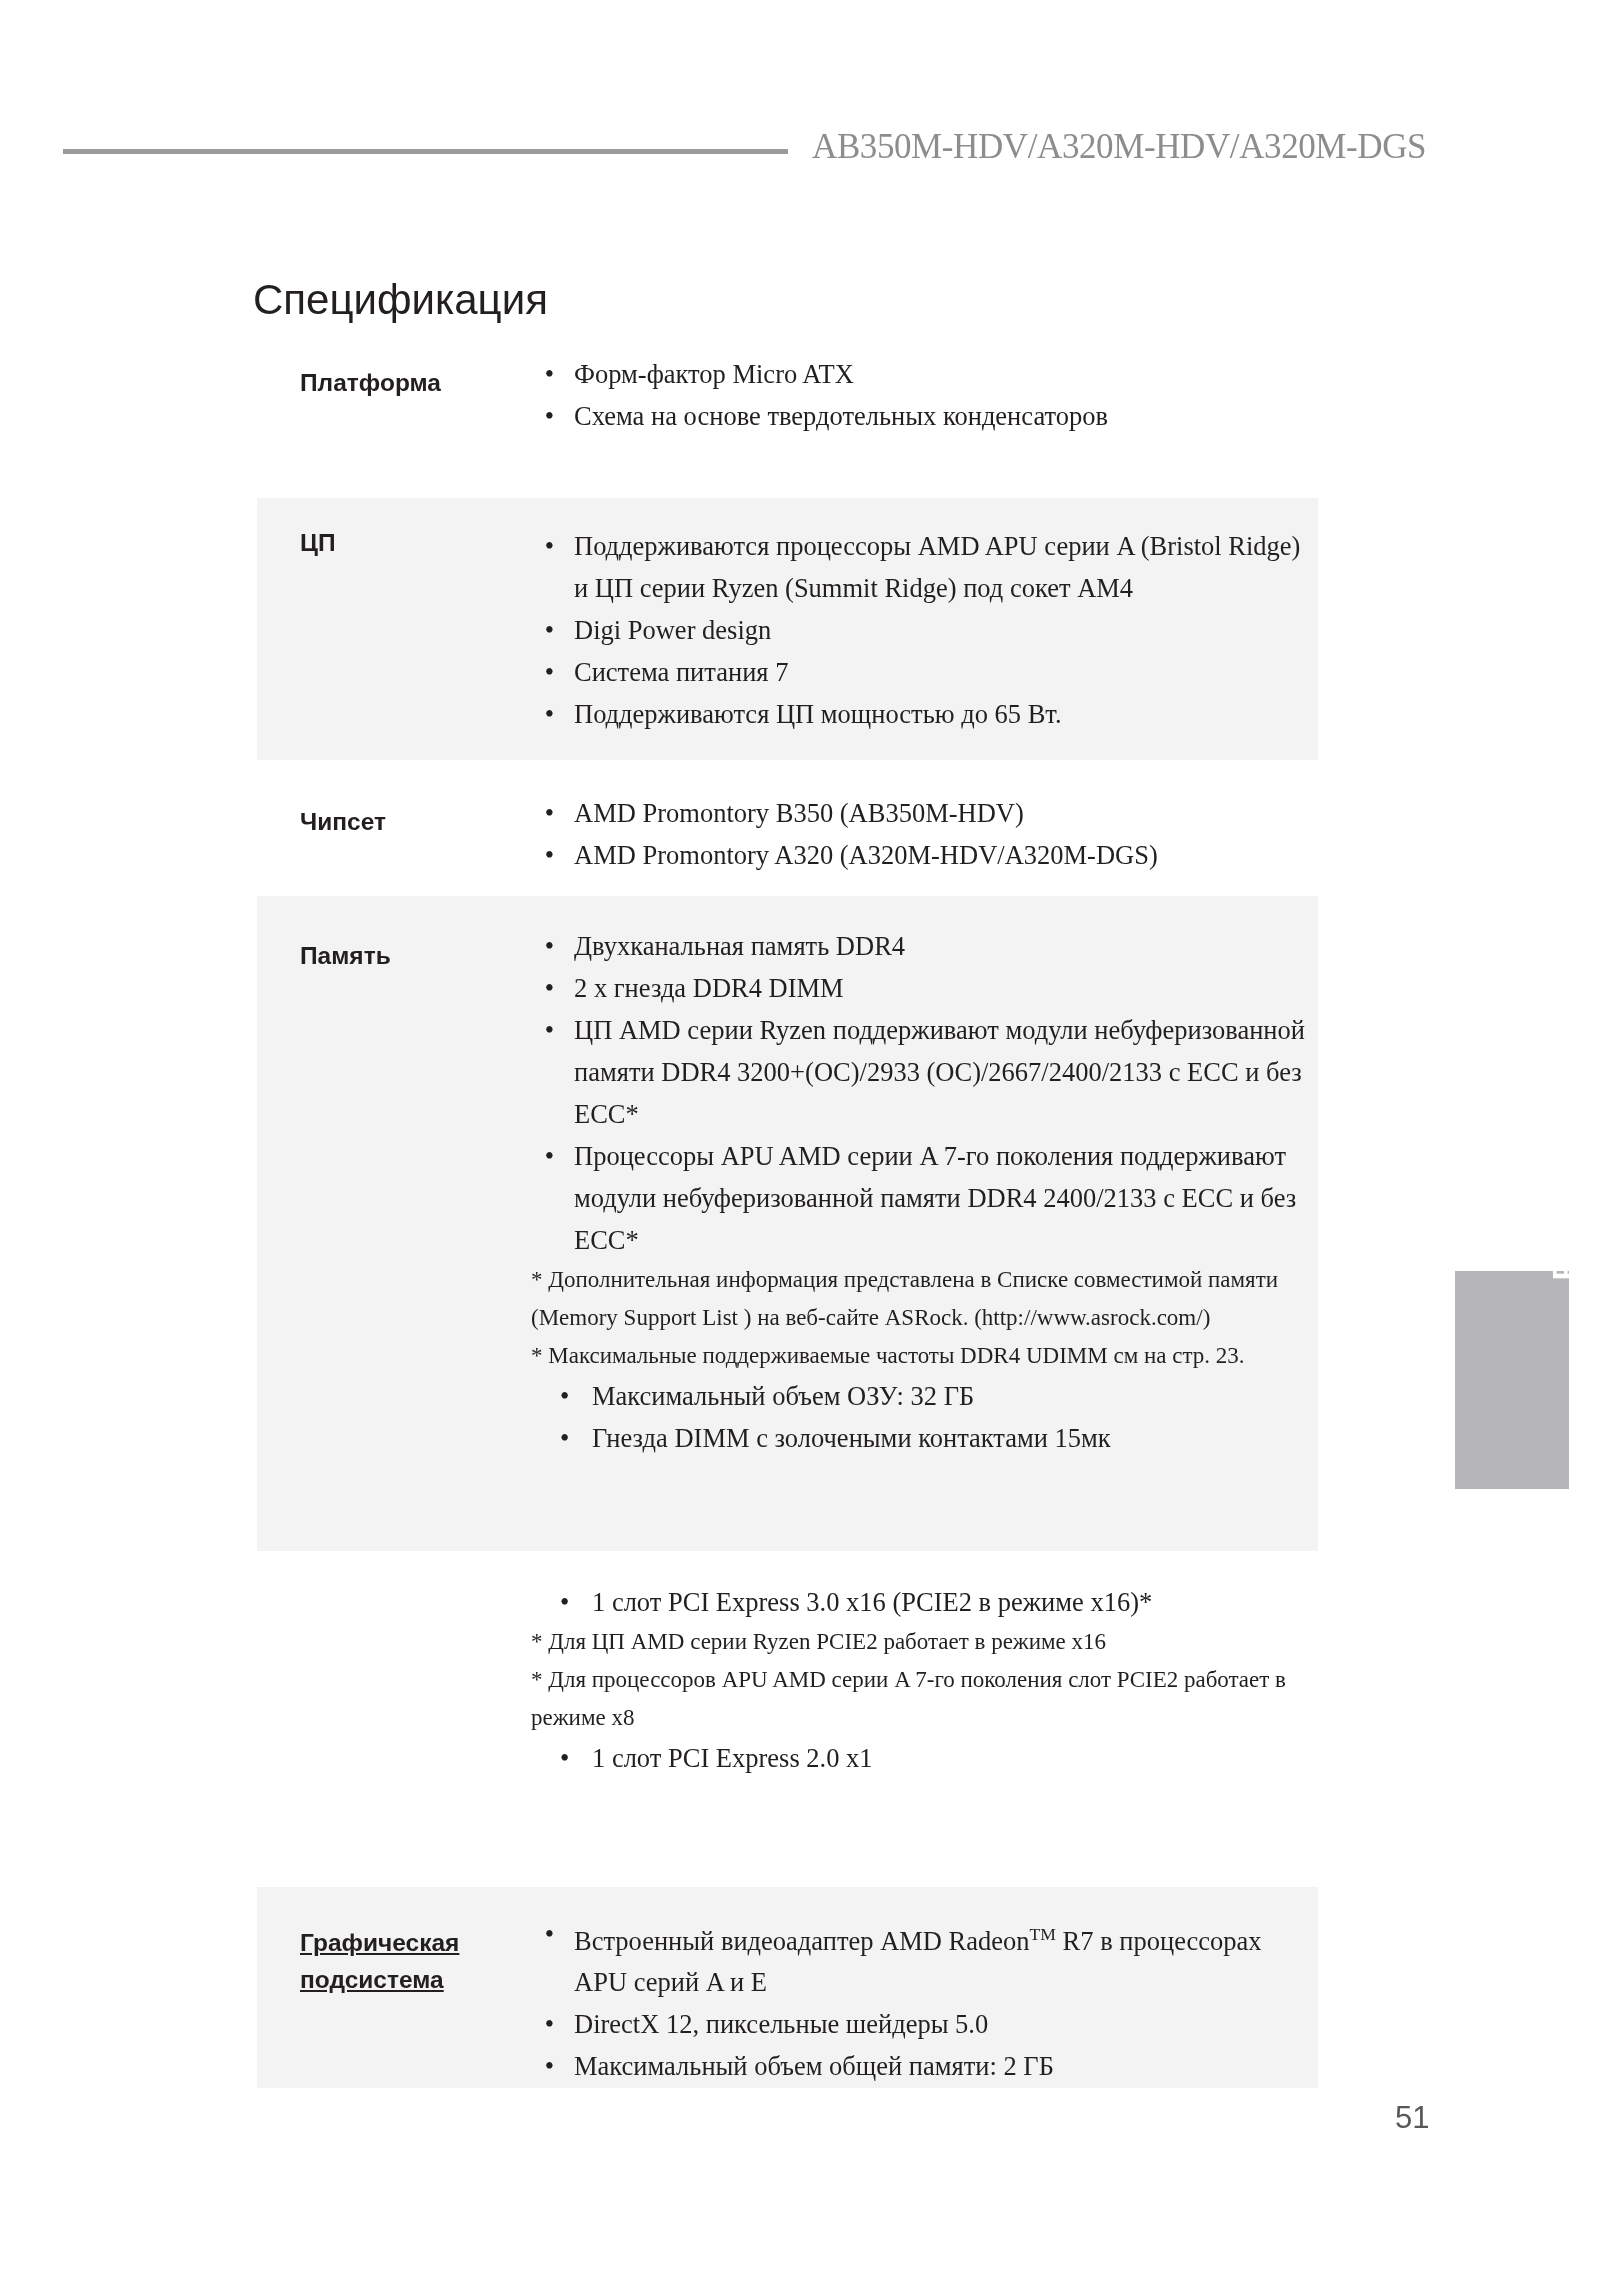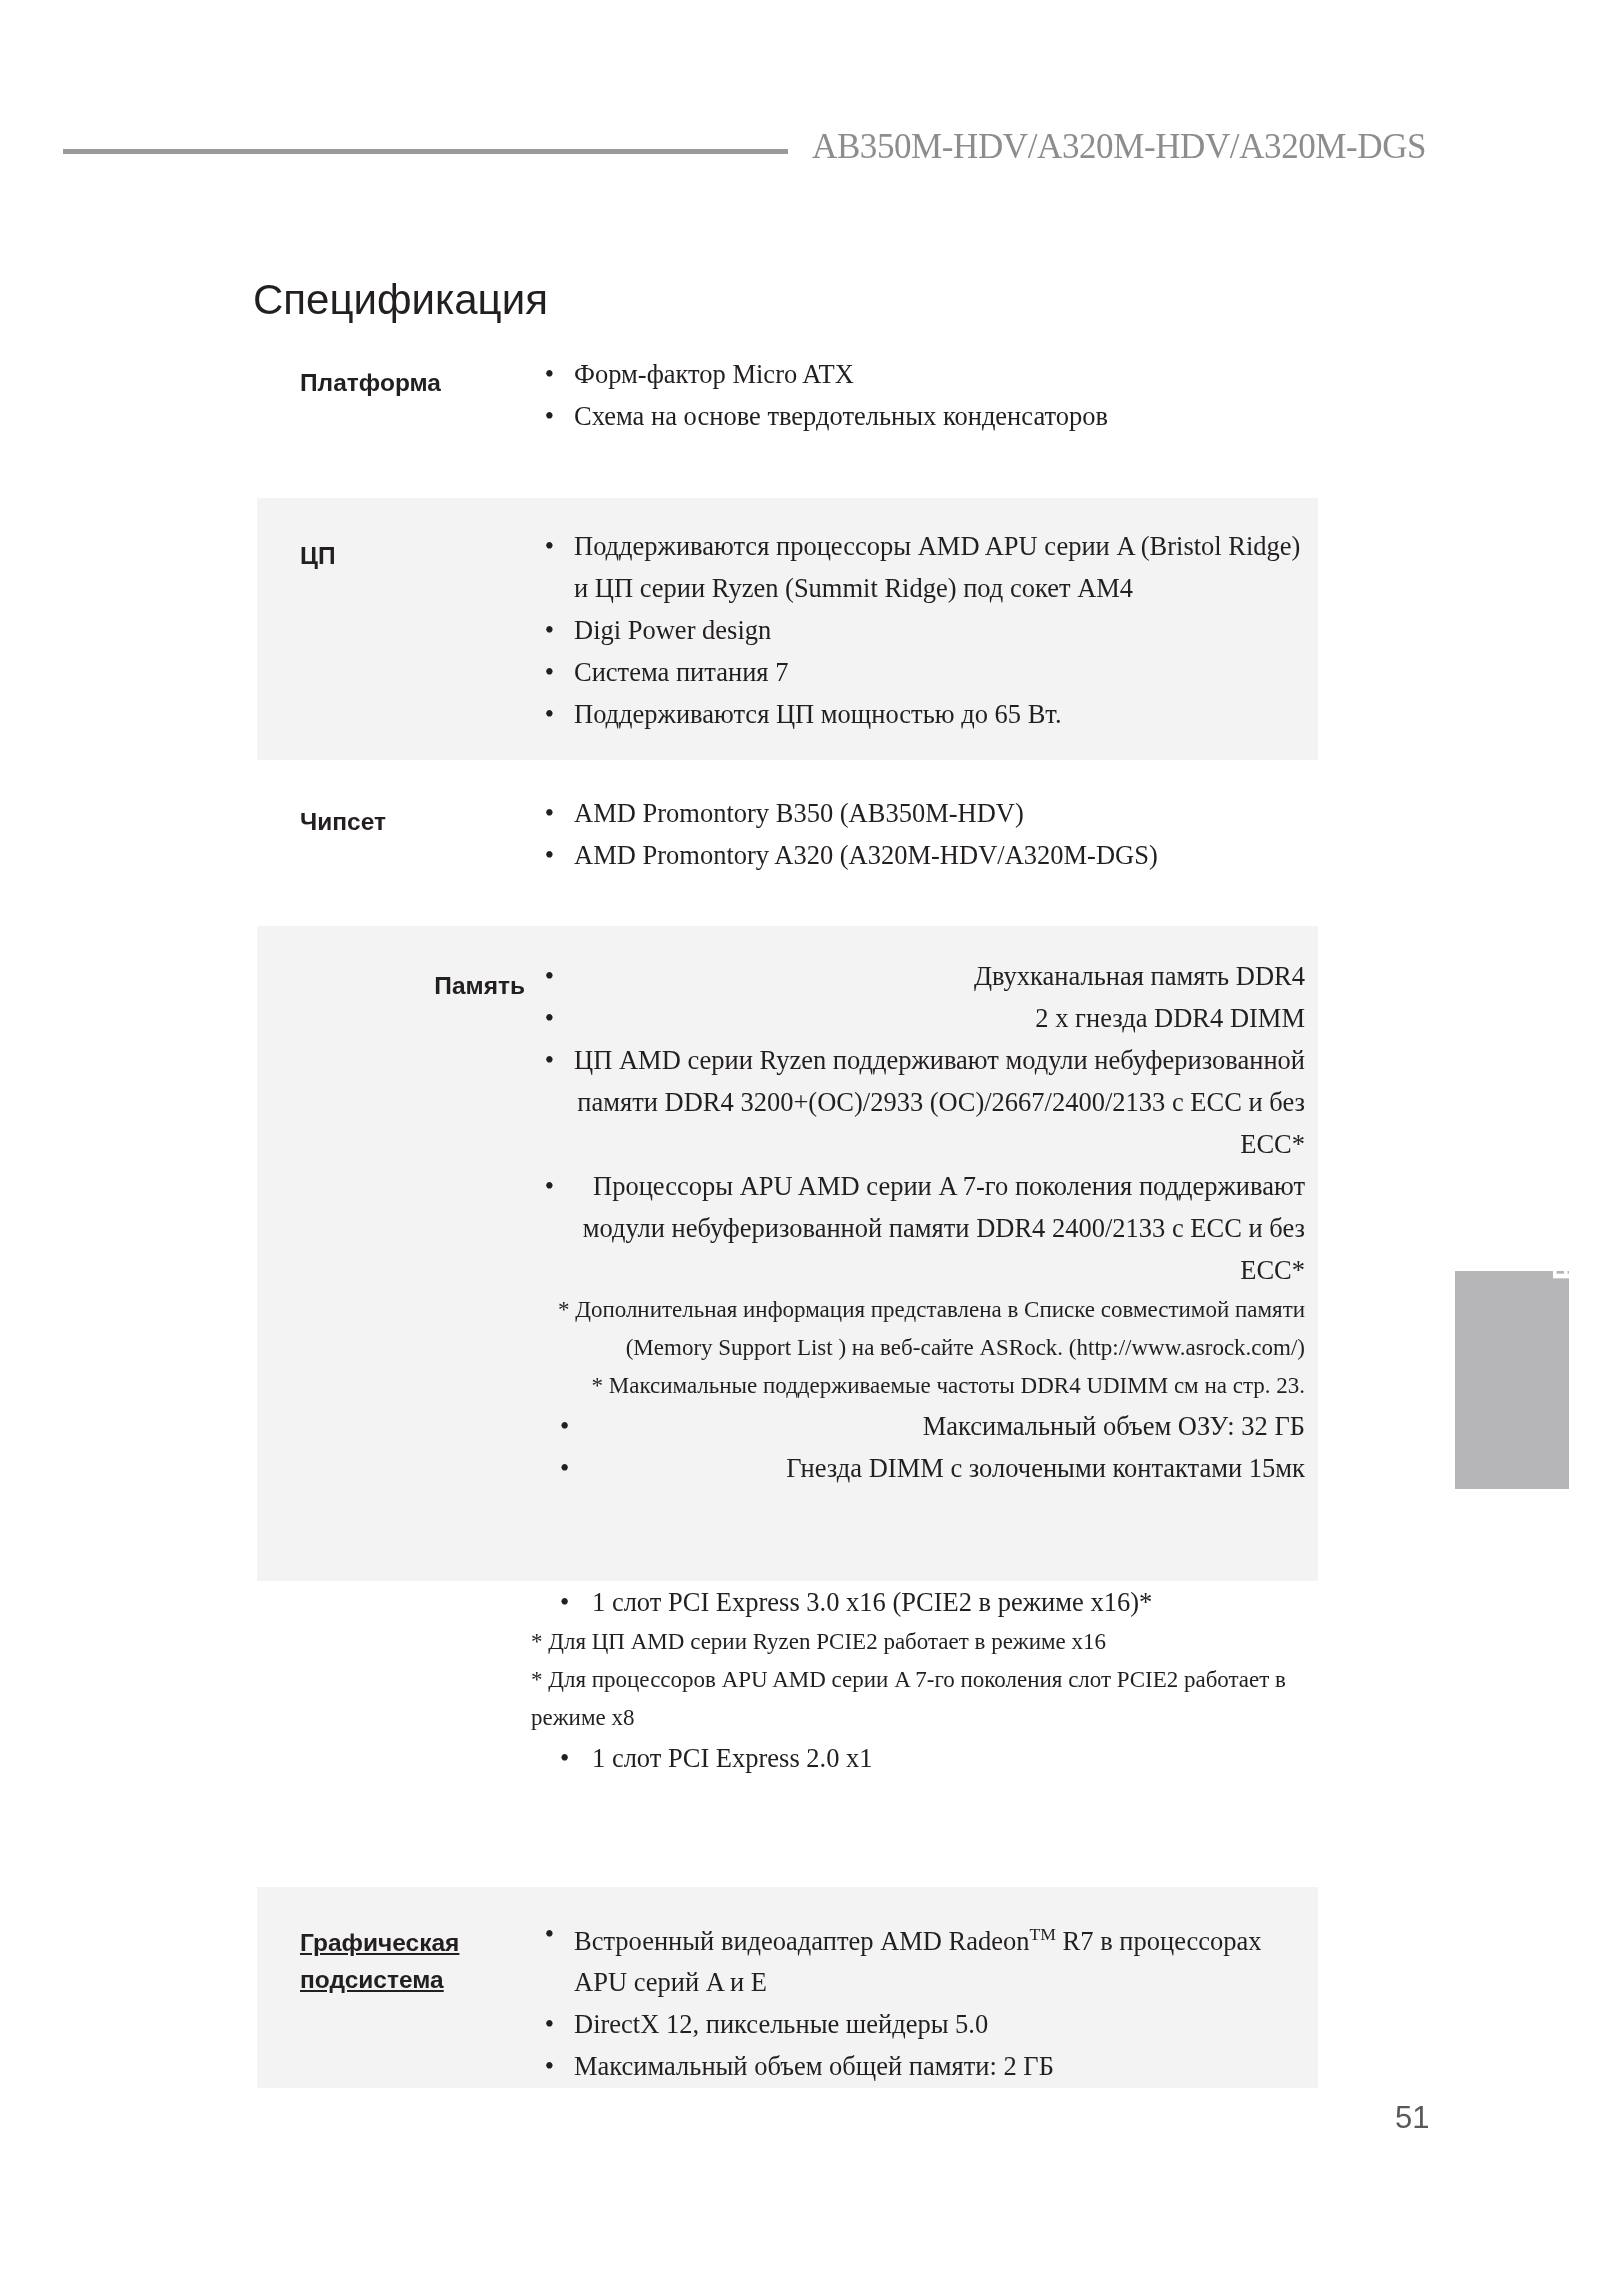--- a/index.html
+++ b/index.html
@@ -174,36 +174,36 @@
 
   <div class="spec-table" id="spec-table">
       <div class="spec-row" style="top: 333px; height: 165px;">
         <div class="spec-label" style="top: 31px;">Платформа</div>
         <div class="spec-body" style="top: 19.6px;">
           <div class="bullet-line"><span class="dot">•</span><span>Форм-фактор Micro ATX</span></div>
           <div class="bullet-line"><span class="dot">•</span><span>Схема на основе твердотельных конденсаторов</span></div>
         </div>
       </div>
       <div class="spec-row shaded" style="top: 498px; height: 262px;">
-        <div class="spec-label" style="top: 39px;">ЦП</div>
+        <div class="spec-label" style="top: 26px;">ЦП</div>
         <div class="spec-body" style="top: 27.4px;">
           <div class="bullet-line"><span class="dot">•</span><span>Поддерживаются процессоры AMD APU серии A (Bristol Ridge) и ЦП серии Ryzen (Summit Ridge) под сокет AM4</span></div>
           <div class="bullet-line"><span class="dot">•</span><span>Digi Power design</span></div>
           <div class="bullet-line"><span class="dot">•</span><span>Система питания 7</span></div>
           <div class="bullet-line"><span class="dot">•</span><span>Поддерживаются ЦП мощностью до 65 Вт.</span></div>
         </div>
       </div>
       <div class="spec-row" style="top: 774px; height: 120px;">
         <div class="spec-label" style="top: 29px;">Чипсет</div>
         <div class="spec-body" style="top: 17.6px;">
           <div class="bullet-line"><span class="dot">•</span><span>AMD Promontory B350 (AB350M-HDV)</span></div>
           <div class="bullet-line"><span class="dot">•</span><span>AMD Promontory A320 (A320M-HDV/A320M-DGS)</span></div>
         </div>
       </div>
-      <div class="spec-row shaded" style="top: 926px; height: 655px; text-align: right;">
+      <div class="spec-row shaded" style="top: 896px; height: 655px;">
         <div class="spec-label" style="top: 41px;">Память</div>
         <div class="spec-body" style="top: 29px;">
           <div class="bullet-line"><span class="dot">•</span><span>Двухканальная память DDR4</span></div>
           <div class="bullet-line"><span class="dot">•</span><span>2 x гнезда DDR4 DIMM</span></div>
           <div class="bullet-line"><span class="dot">•</span><span>ЦП AMD серии Ryzen поддерживают модули небуферизованной памяти DDR4 3200+(OC)/2933 (OC)/2667/2400/2133 с ECC и без ECC*</span></div>
           <div class="bullet-line"><span class="dot">•</span><span>Процессоры APU AMD серии A 7-го поколения поддерживают модули небуферизованной памяти DDR4 2400/2133 с ECC и без ECC*</span></div>
           <div class="note-line">* Дополнительная информация представлена в Списке совместимой памяти (Memory Support List ) на веб-сайте ASRock. (http://www.asrock.com/)</div>
           <div class="note-line">* Максимальные поддерживаемые частоты DDR4 UDIMM см на стр. 23.</div>
           <div class="bullet-line indented"><span class="dot">•</span><span>Максимальный объем ОЗУ: 32 ГБ</span></div>
           <div class="bullet-line indented"><span class="dot">•</span><span>Гнезда DIMM с золочеными контактами 15мк</span></div>

